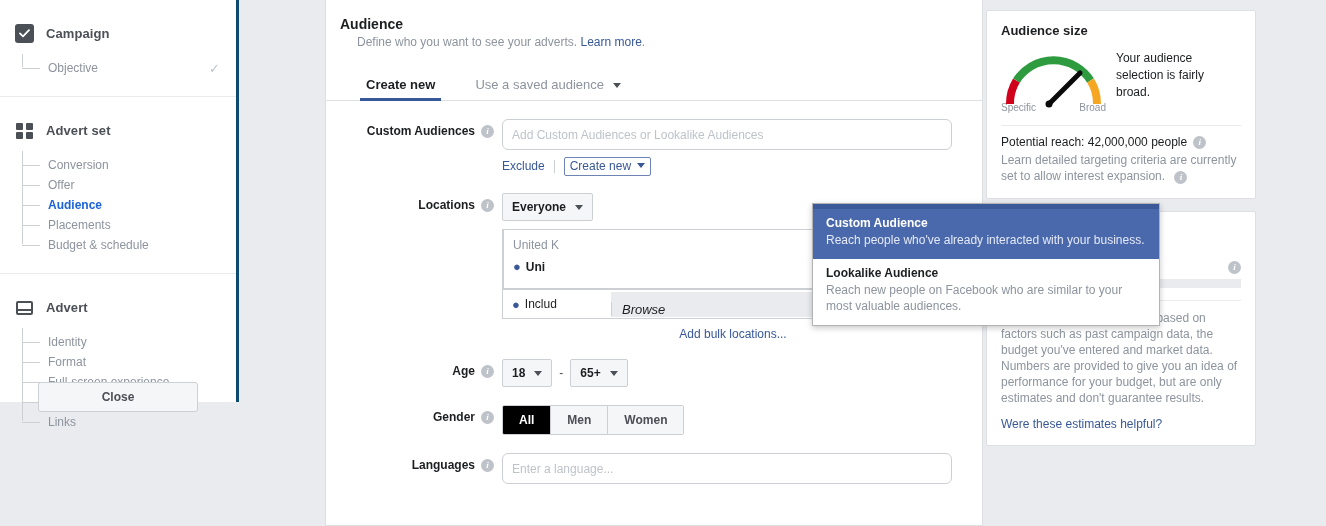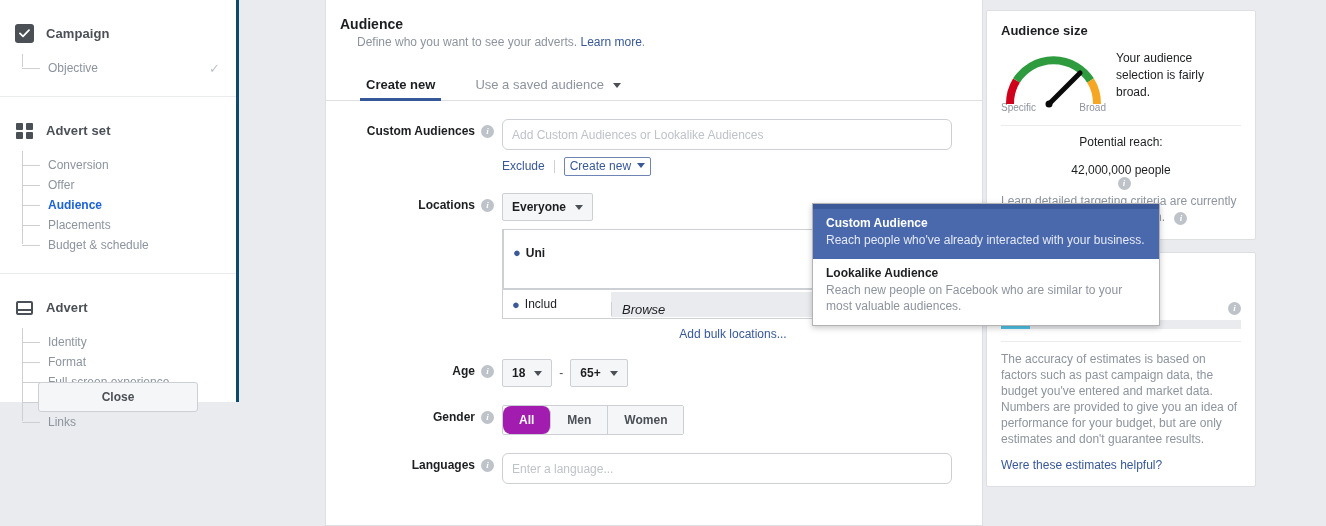--- a/index.html
+++ b/index.html
@@ -134,21 +134,21 @@
   .age-row { display: flex; align-items: center; }
   .age-dash { margin: 0 7px; color: #4b4f56; }
 
   .seg { display: inline-flex; border: 1px solid #ccd0d5; border-radius: 2px; overflow: hidden; }
   .seg div {
     height: 28px; padding: 0 16px; display: flex; align-items: center; justify-content: center;
     font-size: 12px; font-weight: bold; color: #4b4f56; background: #f5f6f7;
     border-right: 1px solid #ccd0d5; cursor: pointer;
   }
   .seg div:last-child { border-right: none; }
-  .seg div.on { background: #a21caf; color: #fff; border-radius: 8px; }
+  .seg div.on { background: #000000; color: #fff; }
 
   
   .dropdown {
     position: absolute; left: 573px; top: 203px; width: 348px;
     background: #fff; border: 1px solid #b3b3b3; box-shadow: 0 2px 6px rgba(0,0,0,.22);
     z-index: 40;
   }
   .dd-top-strip { height: 5px; background: #3b5998; }
   .dd-item { padding: 7px 13px 11px 13px; cursor: pointer; }
   .dd-item.sel { background: #4a69ad; }
@@ -162,21 +162,21 @@
   .panel { width: 270px; background: #fff; border: 1px solid #dddfe2; border-radius: 2px; padding: 12px 14px 14px 14px; }
   .panel + .panel { margin-top: 12px; }
   .panel-title { font-size: 13px; font-weight: bold; color: #1c1e21; }
 
   .gauge-row { display: flex; align-items: flex-start; margin-top: 8px; }
   .gauge { width: 105px; flex: 0 0 105px; position: relative; height: 62px; }
   .gauge-labels { display: flex; justify-content: space-between; font-size: 10px; color: #8d949e; margin-top: -6px; }
   .gauge-msg { font-size: 12px; color: #1c1e21; line-height: 17px; padding-left: 10px; padding-top: 4px; }
 
   .divider { height: 1px; background: #e9ebee; margin: 12px 0 9px 0; }
-  .reach-line { font-size: 12px; color: #1c1e21; display: flex; align-items: center; flex-direction: column; }
+  .reach-line { font-size: 12px; color: #1c1e21; display: flex; align-items: center; }
   .reach-note { font-size: 12px; color: #8d949e; line-height: 16px; margin-top: 3px; }
 
   .edr-sub { font-size: 12px; font-weight: bold; color: #1c1e21; margin-top: 5px; }
   .edr-val-row { display: flex; align-items: center; justify-content: space-between; margin-top: 2px; }
   .edr-val { font-size: 12px; color: #1c1e21; font-weight: bold; }
   .edr-val span.of { color: #8d949e; font-weight: normal; }
   .bar-track { width: 100%; height: 9px; background: #e9ebee; margin-top: 5px; }
   .bar-fill { height: 9px; background: #4fc3e8; }
   .accuracy { font-size: 12px; color: #8d949e; line-height: 16px; }
   .helpful { font-size: 12px; color: #385898; margin-top: 11px; cursor: pointer; }
@@ -319,20 +319,21 @@
           <span class="info">i</span>
         </div>
         <div class="form-field">
           <div class="select-box">
             <span>Everyone</span>
             <span class="caret"></span>
           </div>
 
           <div class="loc-box">
             <div class="loc-scroll-area">
+              <div class="loc-hint">United K</div>
               <div class="loc-chip">
                 <span class="pin">●</span>
                 <span>Uni</span>
               </div>
               <div class="scrollbar">
                 <span class="sb-arrow up"></span>
                 <span class="sb-arrow down"></span>
               </div>
             </div>
           </div>

